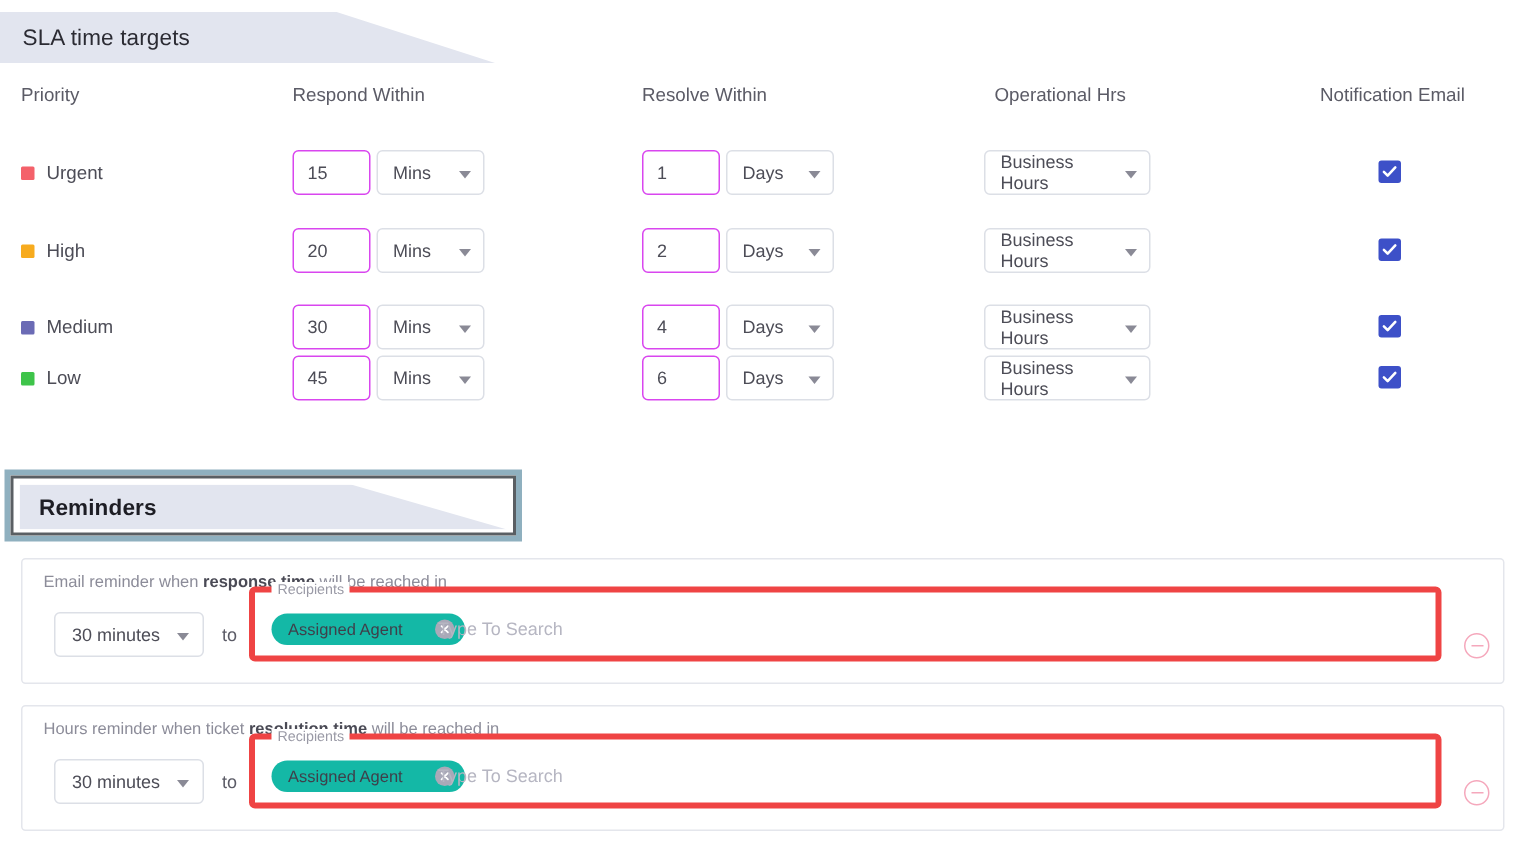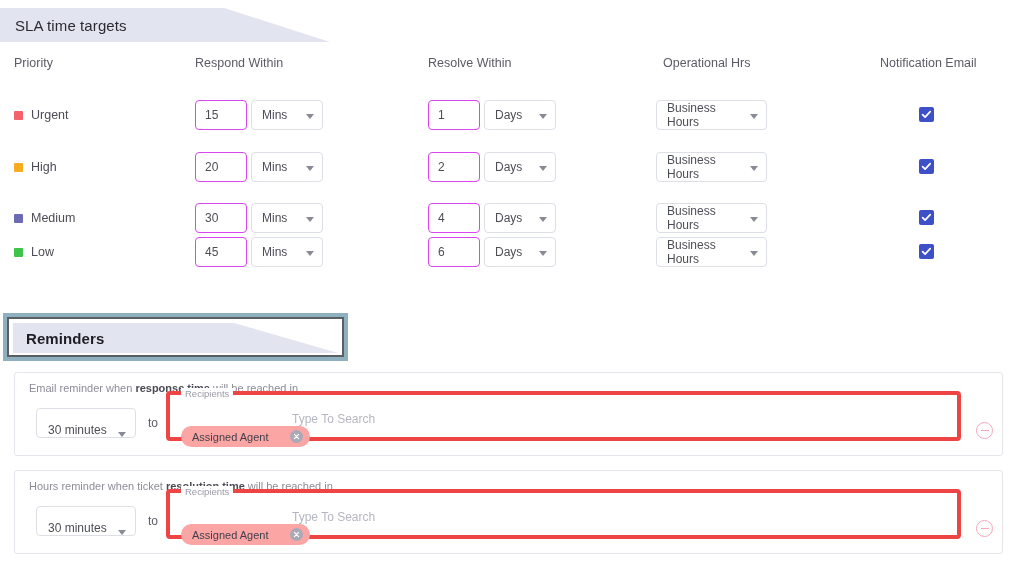--- a/index.html
+++ b/index.html
@@ -214,21 +214,21 @@
     position: absolute;
     left: 21px;
     top: 35px;
     width: 100px;
     height: 30px;
     border: 1px solid #dcdfe6;
     border-radius: 4px;
     box-sizing: border-box;
     background: #fff;
     display: flex;
-    align-items: flex-end;
+    align-items: center;
     justify-content: space-between;
     padding: 0 9px 0 11px;
     font-size: 12px;
     color: #4d4d57;
   }
   .to-label {
     position: absolute;
     left: 133px;
     top: 43px;
     font-size: 12px;
@@ -249,23 +249,23 @@
     left: 11px;
     top: -7px;
     background: #fff;
     padding: 0 4px;
     font-size: 9.5px;
     color: #9a9aa6;
   }
   .chip {
     position: absolute;
     left: 11px;
-    top: 31px;
+    top: 14px;
     height: 21px;
-    background: #fca5a5;
+    background: #14b8a6;
     border-radius: 11px;
     display: flex;
     align-items: center;
     gap: 22px;
     padding: 0 7px 0 11px;
     font-size: 11px;
     color: #3f3f4a;
   }
   .chip-x {
     width: 13px;

